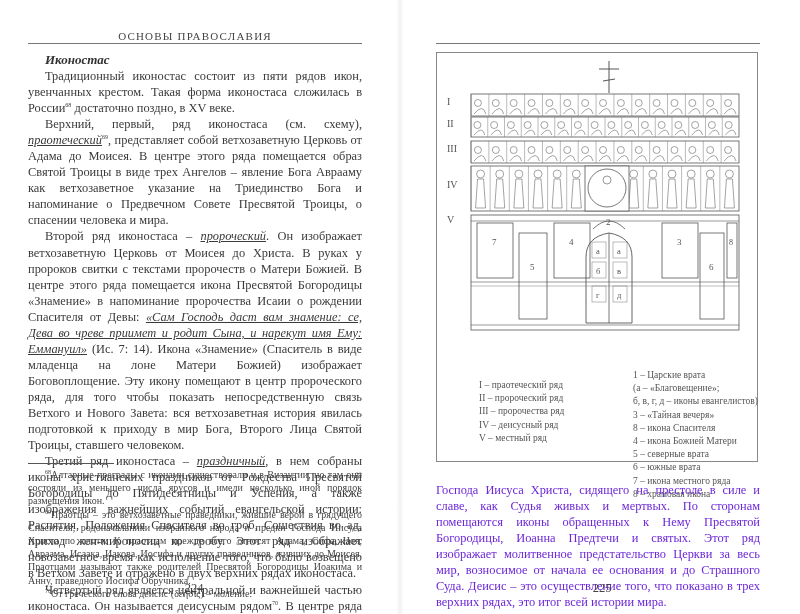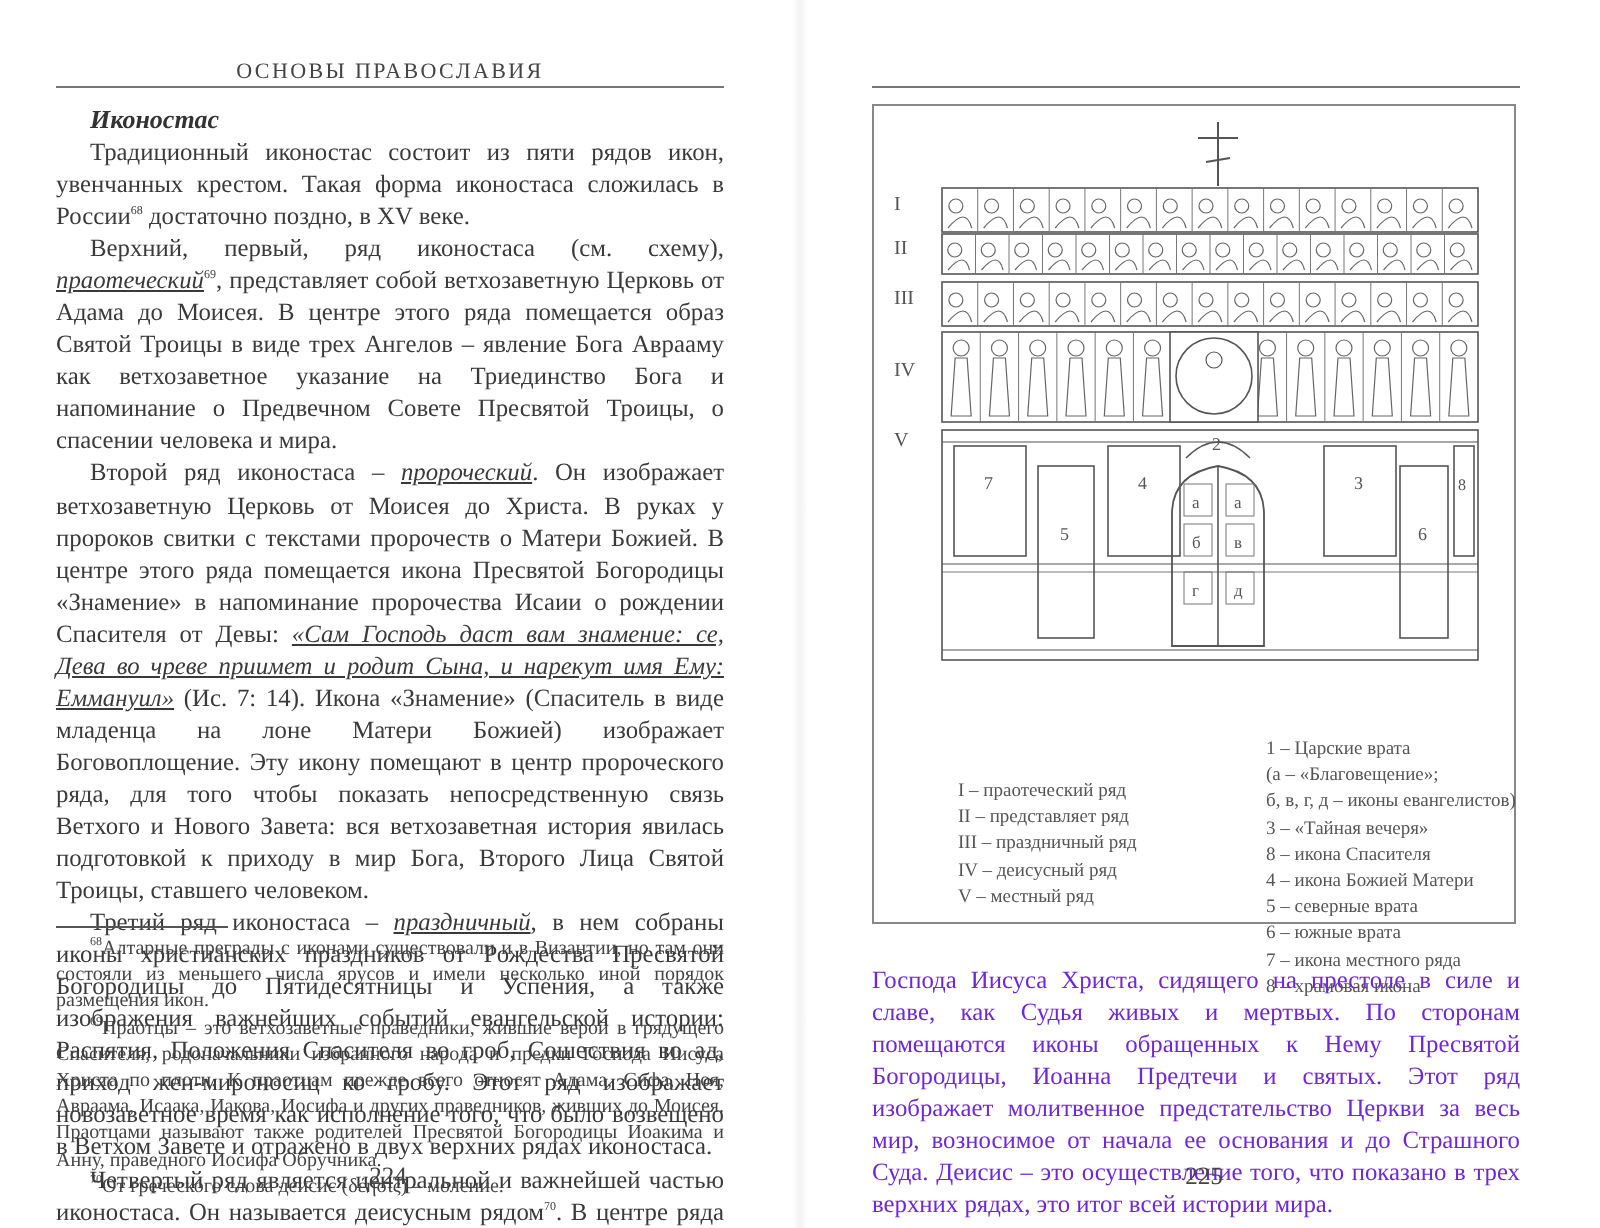--- a/index.html
+++ b/index.html
@@ -52,21 +52,21 @@
   .left .folio { left: -6px; }
   .right .folio { left: 2px; }
 
   
   .figure-frame {
     position: absolute; left: 36px; top: 52px; width: 322px; height: 410px;
     border: 1px solid #888; box-sizing: border-box;
   }
   .figure-svg { position: absolute; left: 0; top: 0; }
   .legend-left {
-    position: absolute; left: 42px; top: 337px; font-size: 9.5px; line-height: 13.2px; color: #555;
+    position: absolute; left: 42px; top: 326px; font-size: 9.5px; line-height: 13.2px; color: #555;
   }
   .legend-right {
     position: absolute; left: 196px; top: 316px; font-size: 9.5px; line-height: 13.2px; color: #555;
   }
   .legend-left div, .legend-right div { white-space: nowrap; }
   .caption {
     position: absolute; left: 36px; top: 468px; width: 322px; text-align: center;
     font-size: 10px; font-style: italic; color: #555;
   }
   .right-body {
@@ -336,22 +336,22 @@
         <rect x="176" y="233" width="14" height="16" fill="none" stroke="#777" stroke-width="0.5"></rect>
         <text x="180" y="245" font-size="8.5" fill="#555" font-family="Liberation Serif, serif">д</text>
         <rect x="302" y="170" width="0" height="0"></rect>
         <rect x="262" y="170" width="0" height="0"></rect>
         <rect x="298" y="170" width="0" height="0"></rect>
         <rect x="290" y="170" width="10" height="55" fill="none" stroke="#555" stroke-width="0.8"></rect>
         <text x="292" y="192" font-size="8" fill="#555" font-family="Liberation Serif, serif">8</text>
       </svg>
     <div class="legend-left" id="legend-left">
         <div>I – праотеческий ряд</div>
-        <div>II – представляет ряд</div>
-        <div>III – праздничный ряд</div>
+        <div>II – пророческий ряд</div>
+        <div>III – пророчества ряд</div>
         <div>IV – деисусный ряд</div>
         <div>V – местный ряд</div>
       </div>
     <div class="legend-right" id="legend-right">
         <div>1 – Царские врата</div>
         <div>(а – «Благовещение»;</div>
         <div>б, в, г, д – иконы евангелистов)</div>
         <div>3 – «Тайная вечеря»</div>
         <div>8 – икона Спасителя</div>
         <div>4 – икона Божией Матери</div>

